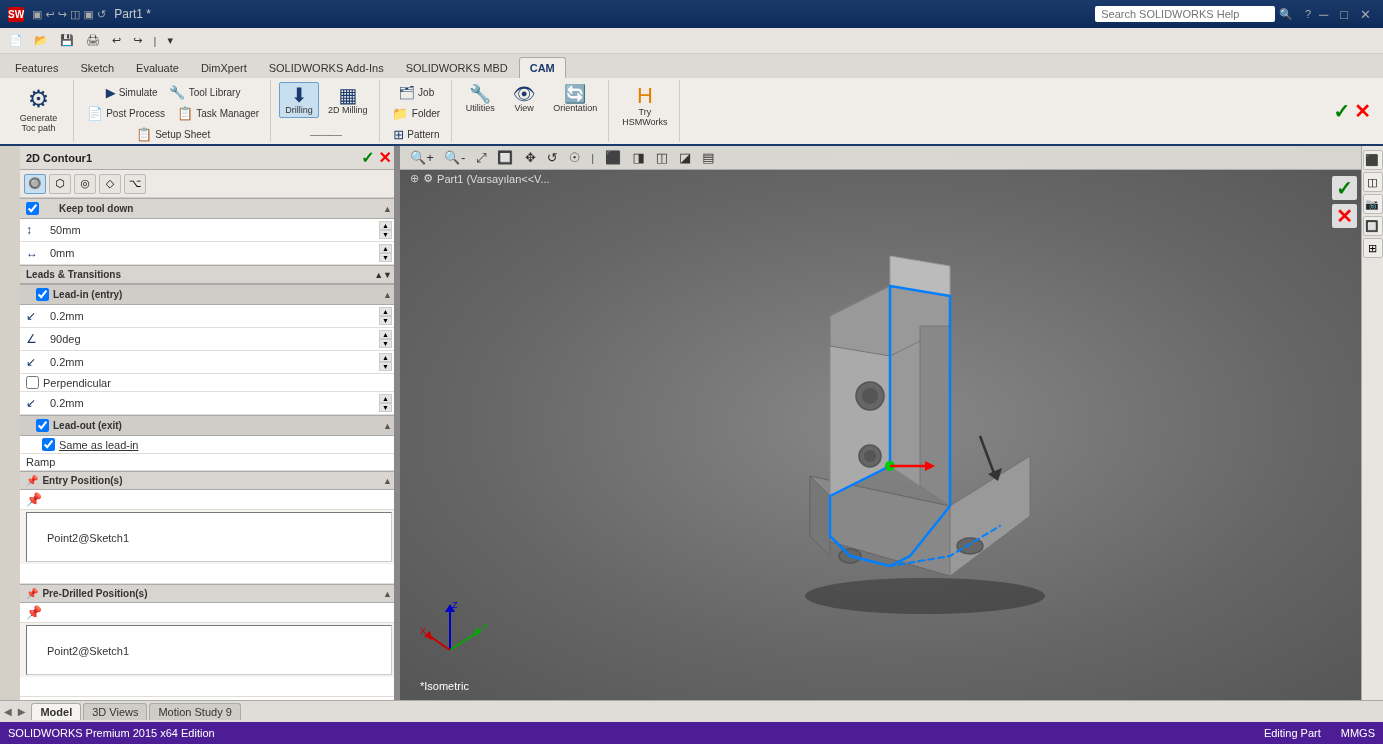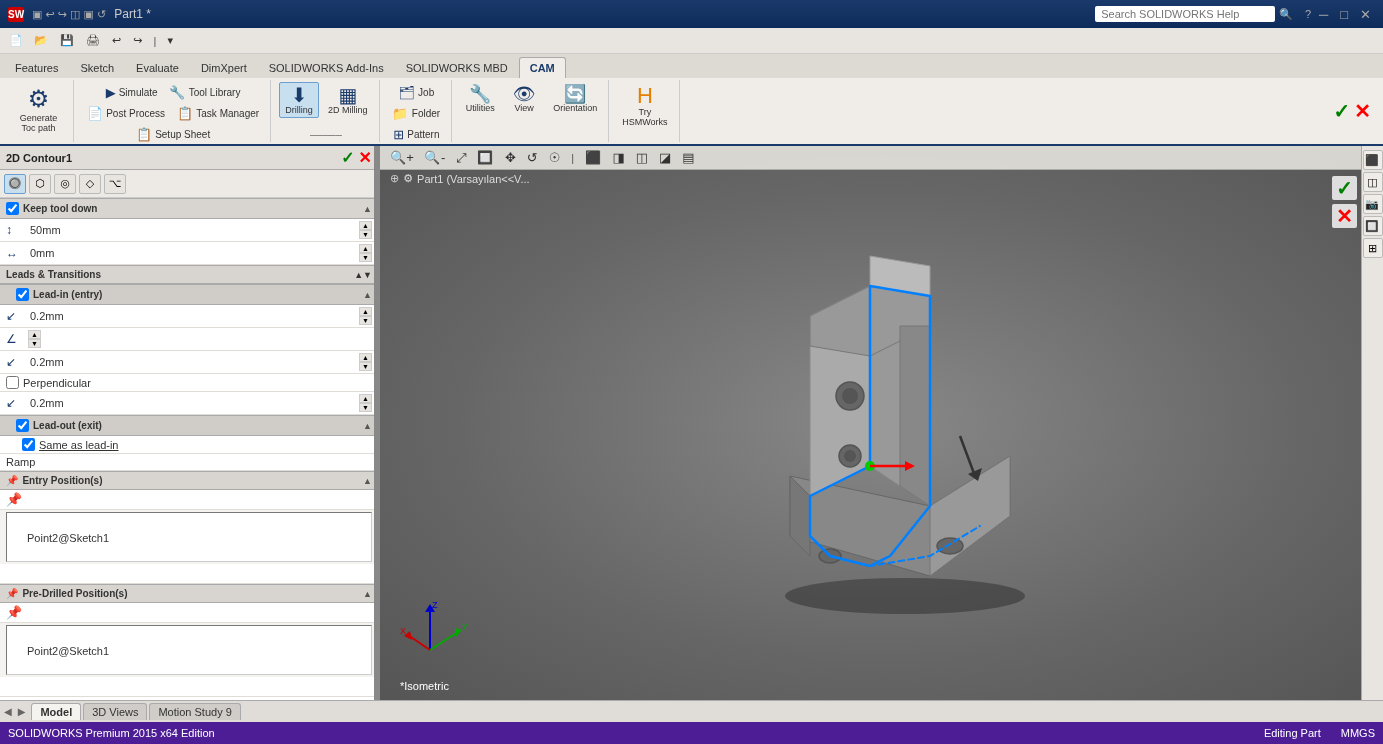--- a/index.html
+++ b/index.html
@@ -120,20 +120,21 @@
       color: #333;
     }
     .ribbon-small-btn .icon { font-size: 13px; color: #1a3a6b; }
 
     
     #main {
       display: flex;
       height: calc(744px - 28px - 26px - 24px - 68px - 22px - 22px);
       
       height: 554px;
+      margin-left: 20px;
     }
 
     
     #left-panel {
       width: 380px;
       min-width: 380px;
       background: #f5f3f0;
       border-right: 2px solid #888;
       display: flex;
       flex-direction: column;
@@ -605,21 +606,21 @@
         <div class="panel-icon-btn">⬡</div>
         <div class="panel-icon-btn">◎</div>
         <div class="panel-icon-btn">◇</div>
         <div class="panel-icon-btn">⌥</div>
       </div>
     </div>
 
     <div id="panel-content">
 
       <div class="section-header">
-        <div style="display:flex;align-items:center;gap:4px;">
+        <div style="display:flex;align-items:center;gap:20px;">
           <input type="checkbox" checked="" style="">
           <span>Keep tool down</span>
         </div>
         <span class="arrow">▲</span>
       </div>
       <div class="field-row">
         <span class="field-icon">↕</span>
         <input class="field-input" type="text" value="50mm" style="">
         <div class="field-spinner">
           <button>▲</button>
@@ -652,20 +653,21 @@
       <div class="field-row">
         <span class="field-icon">↙</span>
         <input class="field-input" type="text" value="0.2mm" style="">
         <div class="field-spinner">
           <button>▲</button>
           <button>▼</button>
         </div>
       </div>
       <div class="field-row">
         <span class="field-icon">∠</span>
+        <input class="field-input" type="text" value="90deg" style="">
         <div class="field-spinner">
           <button>▲</button>
           <button>▼</button>
         </div>
       </div>
       <div class="field-row">
         <span class="field-icon">↙</span>
         <input class="field-input" type="text" value="0.2mm" style="">
         <div class="field-spinner">
           <button>▲</button>

